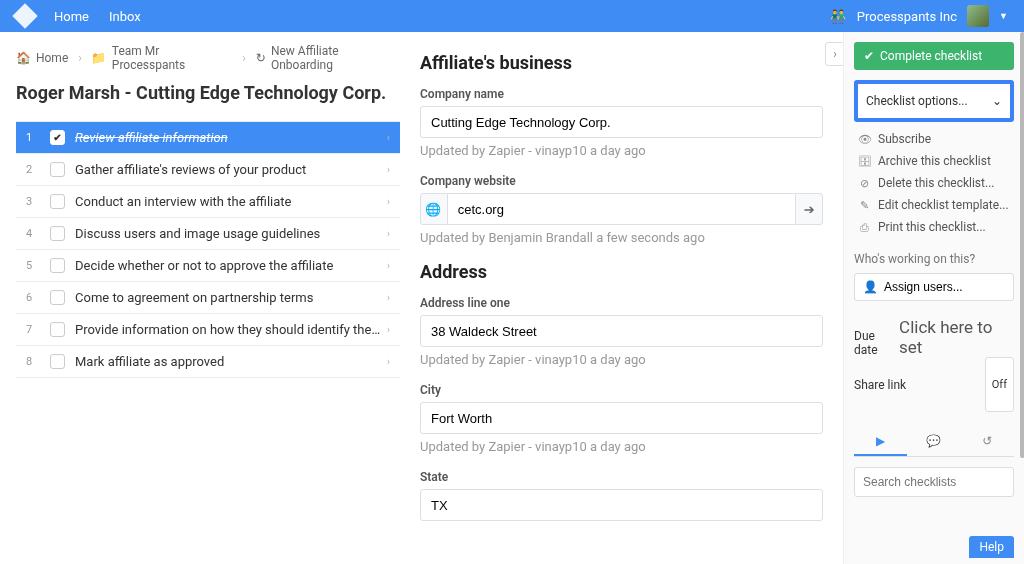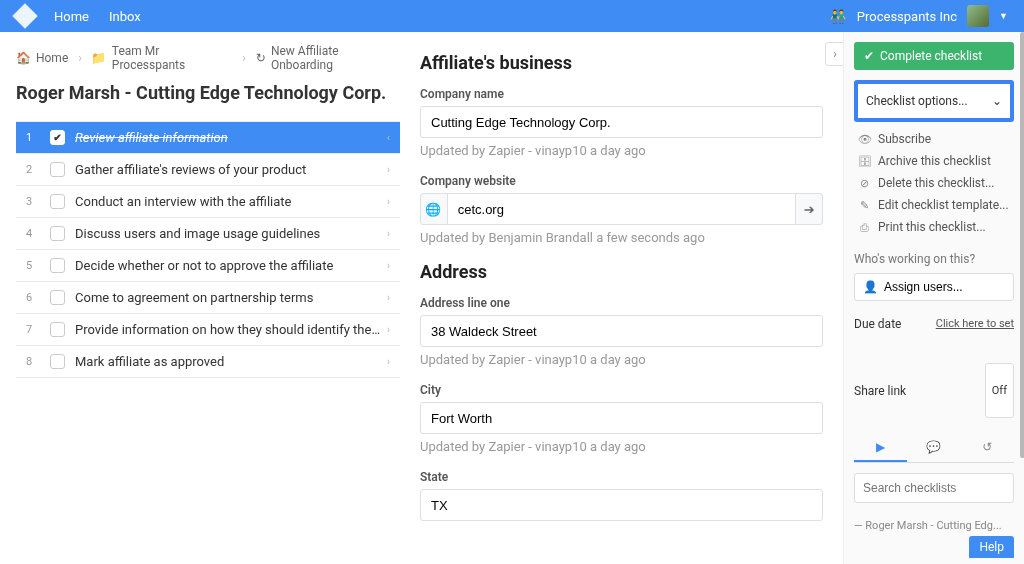--- a/index.html
+++ b/index.html
@@ -40,22 +40,22 @@
 .input-addon.first { border-radius: 3px 0 0 3px; }
 .input-addon.last { border-radius: 0 3px 3px 0; cursor: pointer; }
 .collapse-handle { position:absolute; top:10px; right:-2px; width:20px; height:24px; border:1px solid #ddd; background:#fff; border-radius:3px; display:flex; align-items:center; justify-content:center; color:#888; font-size:12px; cursor:pointer; }
 .btn-complete { background:#3cb46e; color:#fff; border-radius:3px; padding:7px 10px; font-size:12px; display:flex; align-items:center; gap:6px; margin-bottom:10px; cursor:pointer; }
 .dropdown { border:4px solid #3b82f6; background:#fff; border-radius:3px; padding:10px 8px; font-size:12px; display:flex; justify-content:space-between; align-items:center; margin-bottom:6px; cursor:pointer; }
 .opt-list { margin-bottom:14px; }
 .opt-item { display:flex; align-items:center; gap:7px; padding:4px 4px; font-size:12px; color:#555; cursor:pointer; }
 .opt-item .ico { width:13px; text-align:center; color:#888; font-size:11px; }
 .side-label { font-size:12px; color:#777; margin-bottom:7px; }
 .assign-btn { border:1px solid #ddd; background:#fff; border-radius:3px; padding:6px 8px; width:100%; text-align:left; font-size:12px; display:flex; align-items:center; gap:6px; margin-bottom:16px; cursor:pointer; }
-.due-row { display:flex; justify-content:space-between; align-items:flex-start; margin-bottom:32px; font-size:12px; }
-.due-link { text-decoration: underline; color:#555; cursor:pointer; font-size:11px; }
+.due-row { display:flex; justify-content:space-between; align-items:flex-end; margin-bottom:0; font-size:12px; }
+.due-link { color:#555; cursor:pointer; font-size:17px; }
 .share-row { display:flex; justify-content:space-between; align-items:center; margin-bottom:16px; font-size:12px; }
 .off-badge { border:1px solid #ddd; border-radius:3px; padding:20px 6px; font-size:11px; background:#fff; }
 .tabs { display:flex; border-bottom:1px solid #ddd; margin-bottom:10px; }
 .tab { flex:1; text-align:center; padding:6px 0; color:#888; font-size:12px; cursor:pointer; }
 .tab.active { color:#3f8cf4; border-bottom:2px solid #3f8cf4; }
 .search-box { width:100%; height:30px; border:1px solid #ddd; border-radius:3px; padding:0 8px; font-size:12px; margin-bottom:12px; }
 .crumb-item { font-size:11px; color:#888; white-space:nowrap; overflow:hidden; text-overflow:ellipsis; padding:4px 0; }
 .help-btn { position:fixed; bottom:6px; right:10px; background:#3f8cf4; color:#fff; padding:4px 10px; font-size:12px; border-radius:3px 3px 0 0; cursor:pointer; }
 .scroll-indicator { position:absolute; right:-1px; top:0; width:5px; height:80%; background:#b8b8b8; border-radius:3px; }
 </style>
@@ -227,17 +227,16 @@
       <span class="off-badge">Off</span>
     </div>
 
     <div class="tabs">
       <div class="tab active">▶</div>
       <div class="tab">💬</div>
       <div class="tab">↺</div>
     </div>
 
     <input class="search-box" placeholder="Search checklists" style="">
-    <div class="crumb-item">— <span>Roger Marsh - Cutting Edg...</span></div>
   </div>
 </div>
 
 <div class="help-btn">Help</div>
 
 </body></html>

